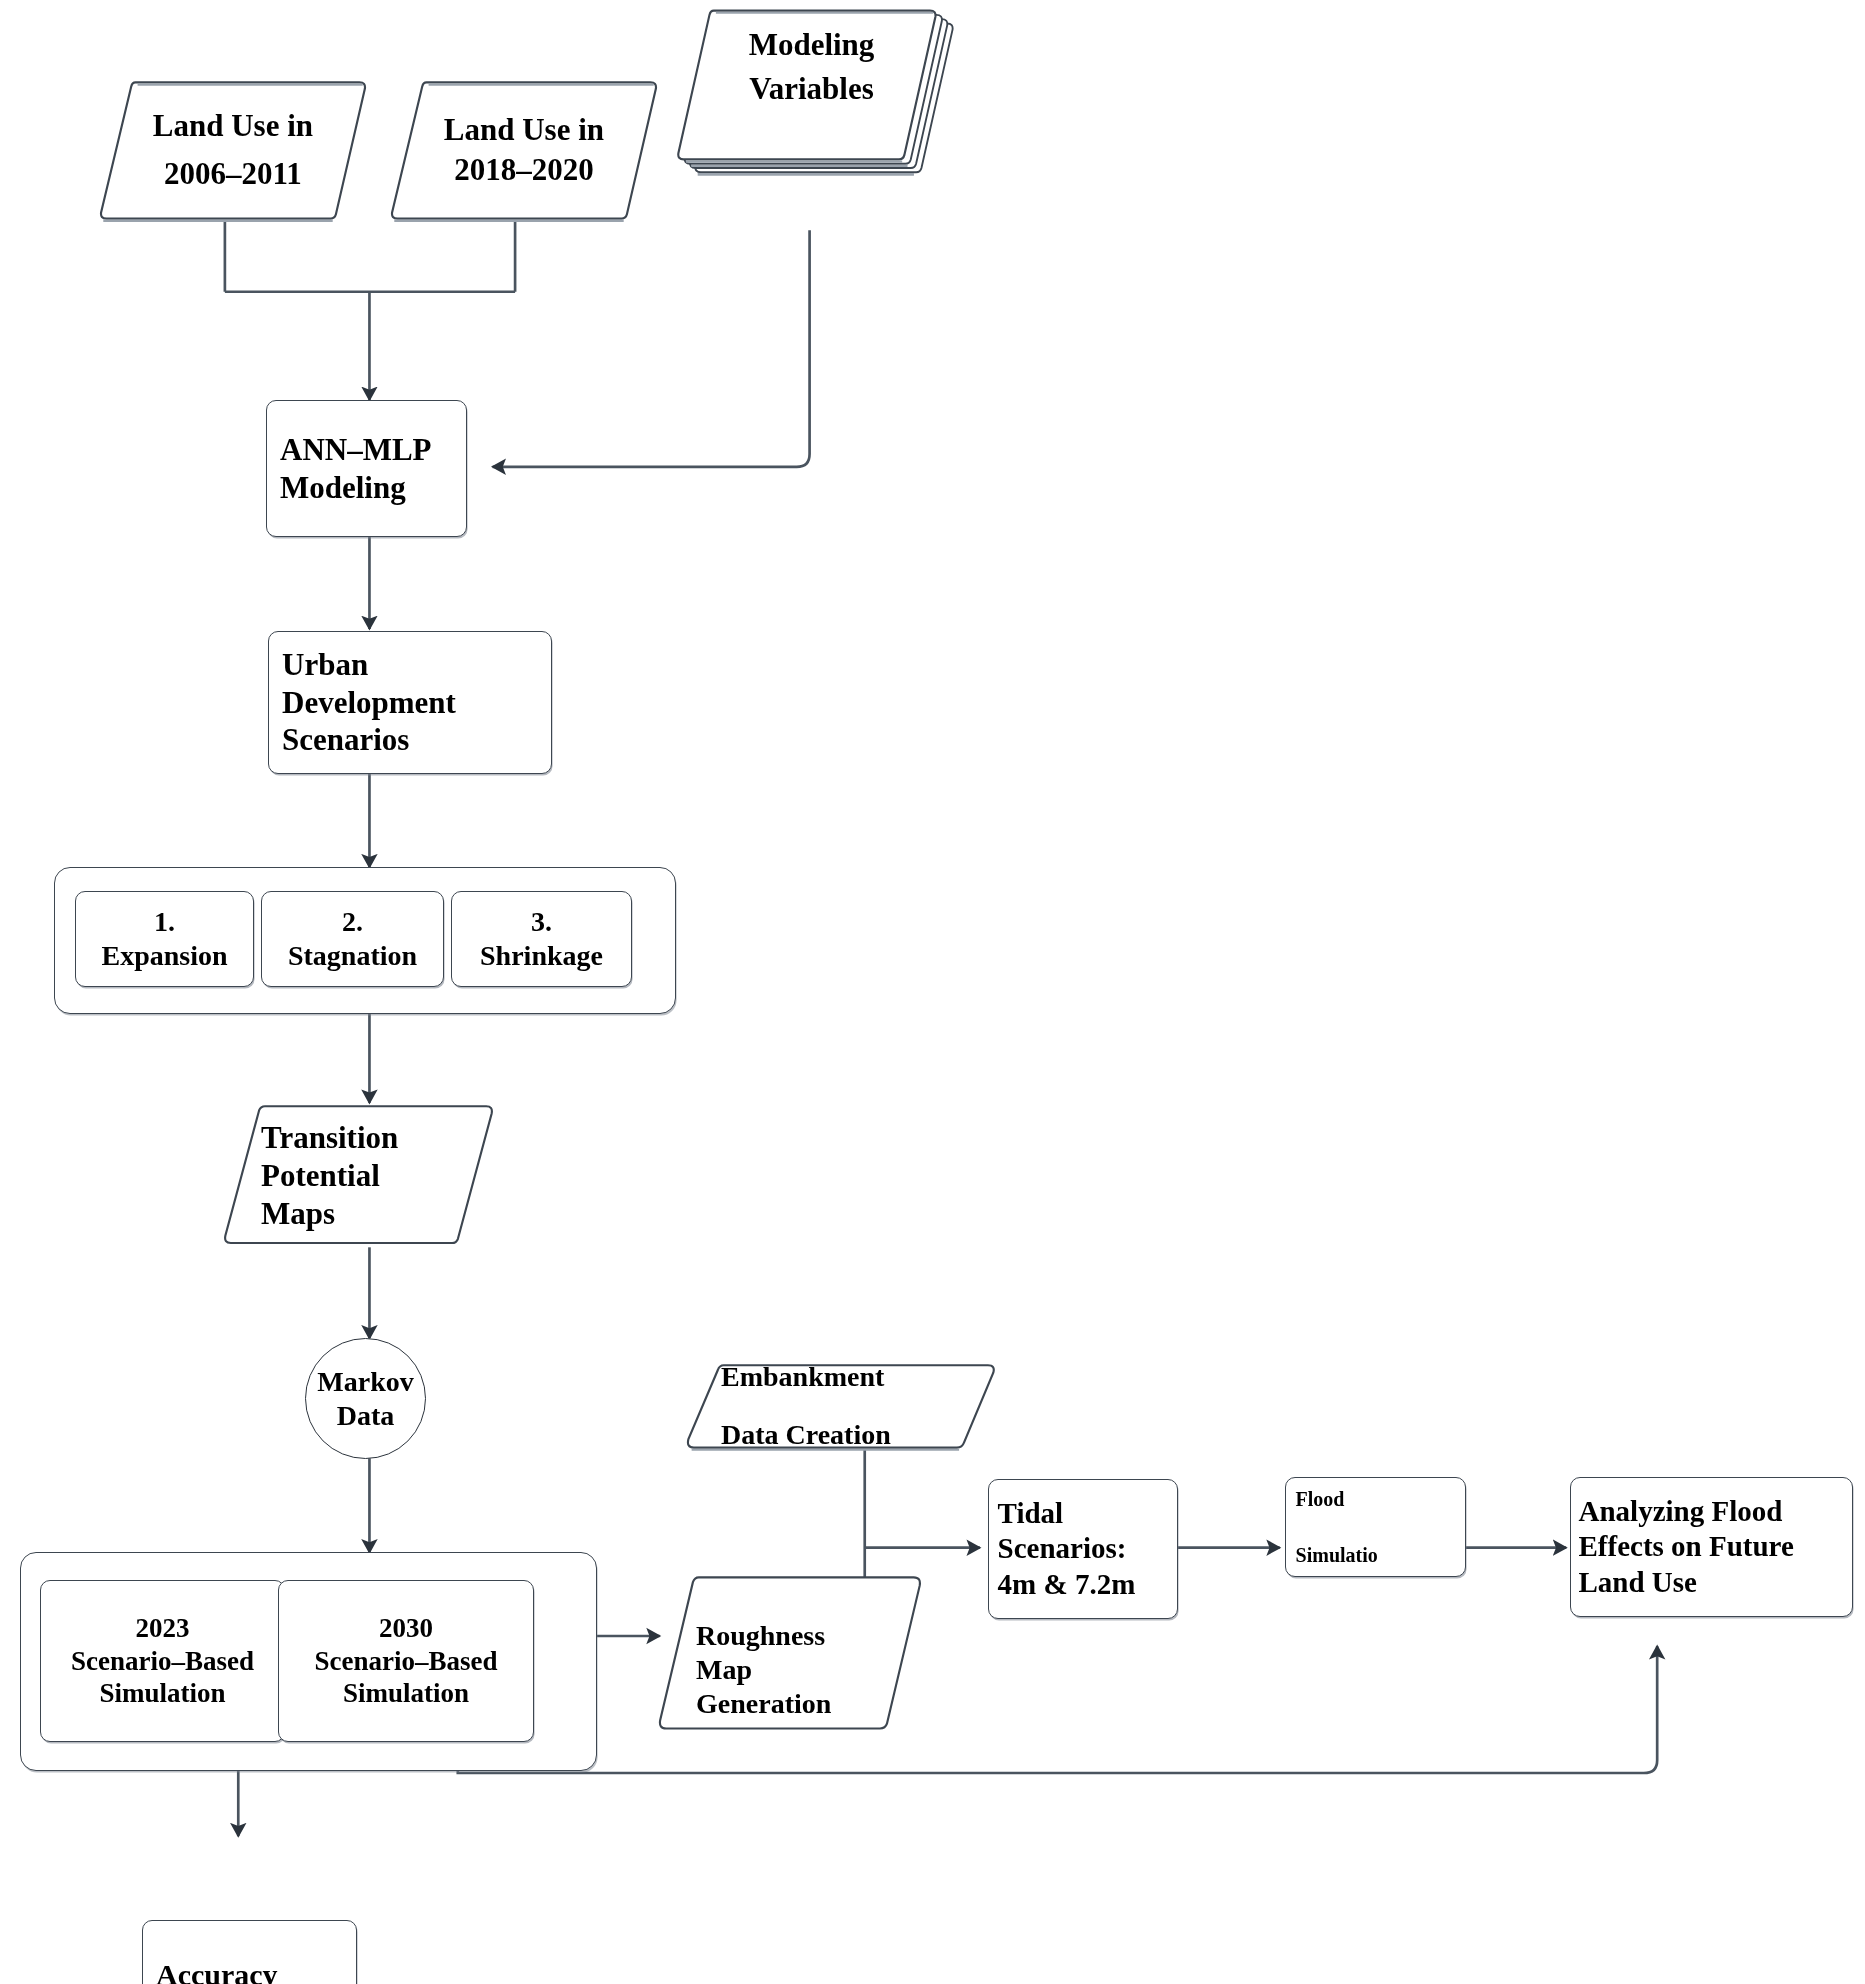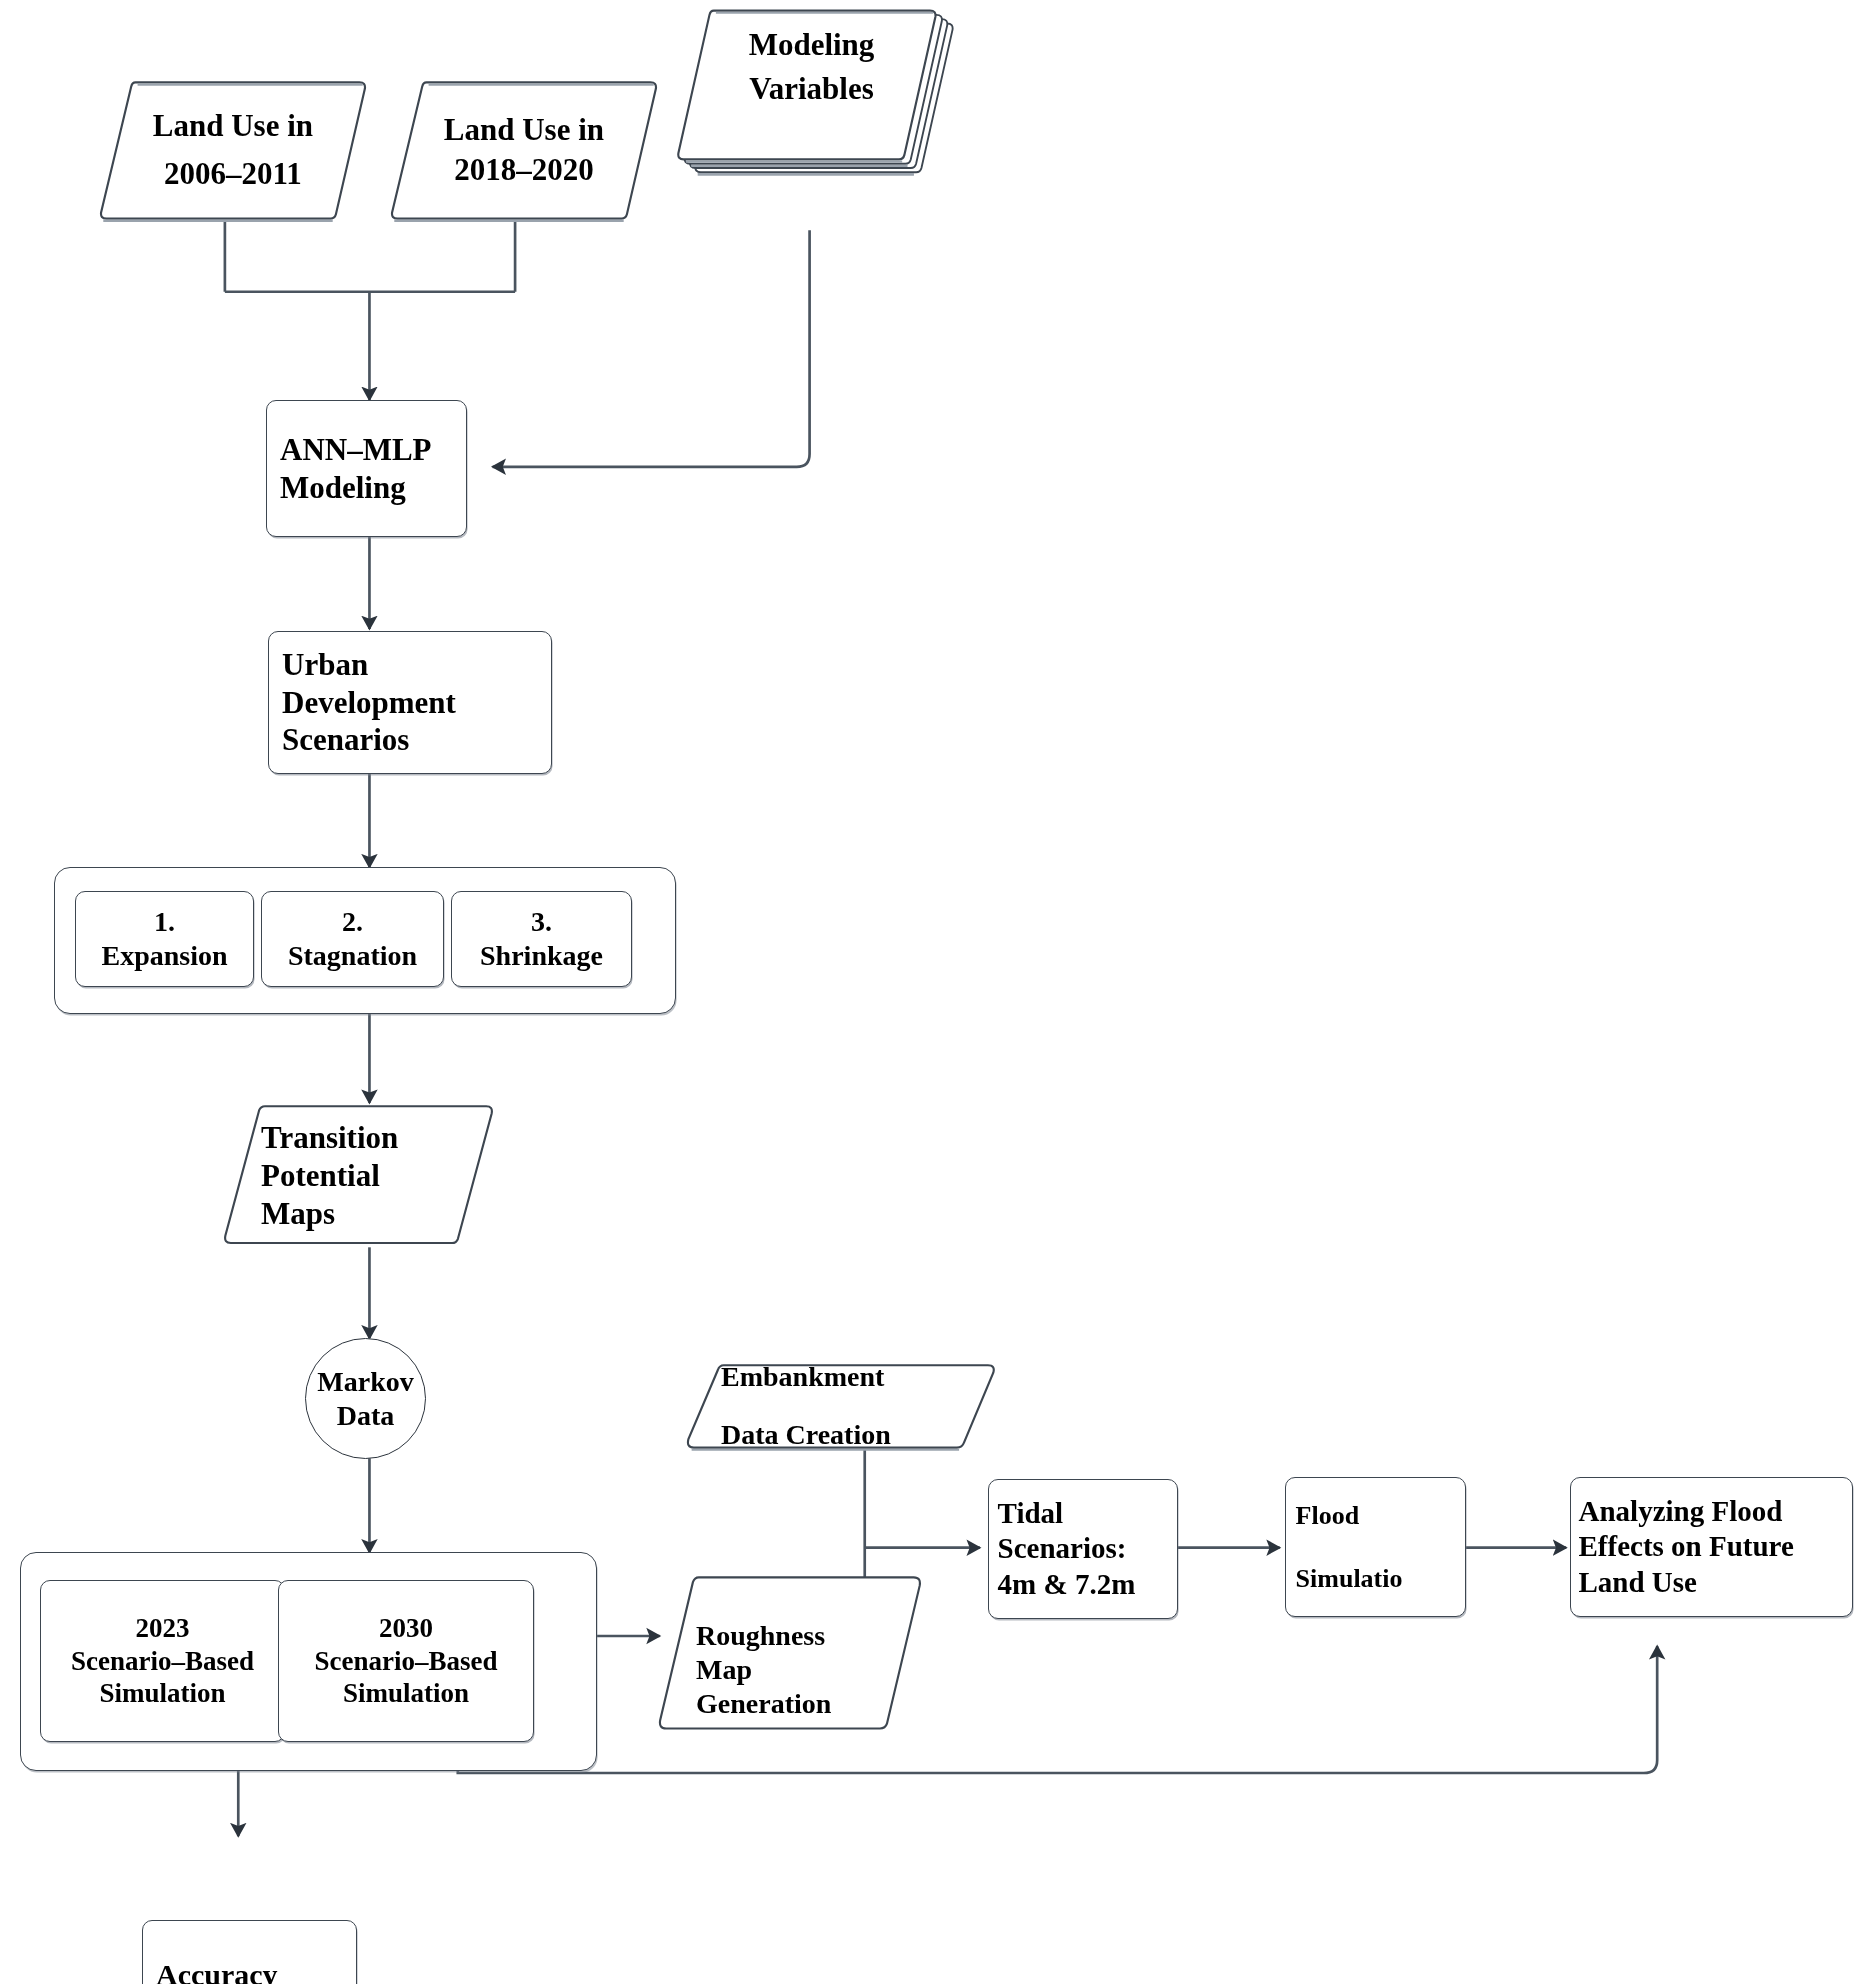--- a/index.html
+++ b/index.html
@@ -278,21 +278,21 @@
       <span class="line">Generation</span>
     </div>
   </div>
 
   <div class="node rect rect-pad" style="left:988px; top:1479px; width:190px; height:140px; font-size:29px; padding:4.3px 8.6px;">
     <span class="line">Tidal</span>
     <span class="line">Scenarios:</span>
     <span class="line">4m &amp; 7.2m</span>
   </div>
 
-  <div class="node rect rect-pad" style="left:1285px; top:1477px; width:181px; height:140px; font-size:26px; padding:4.3px 9.6px;gap:31px;">
+  <div class="node rect rect-pad" style="left:1285px; top:1477px; width:181px; height:100px; font-size:20px; padding:4.3px 9.6px;gap:31px;">
     <span class="line">Flood</span>
     <span class="line">Simulatio</span>
   </div>
 
   <div class="node rect rect-pad" style="left:1570px; top:1477px; width:283px; height:140px; font-size:29px; padding:4.3px 7.5px;">
     <span class="line">Analyzing Flood</span>
     <span class="line">Effects on Future</span>
     <span class="line">Land Use</span>
   </div>
 

